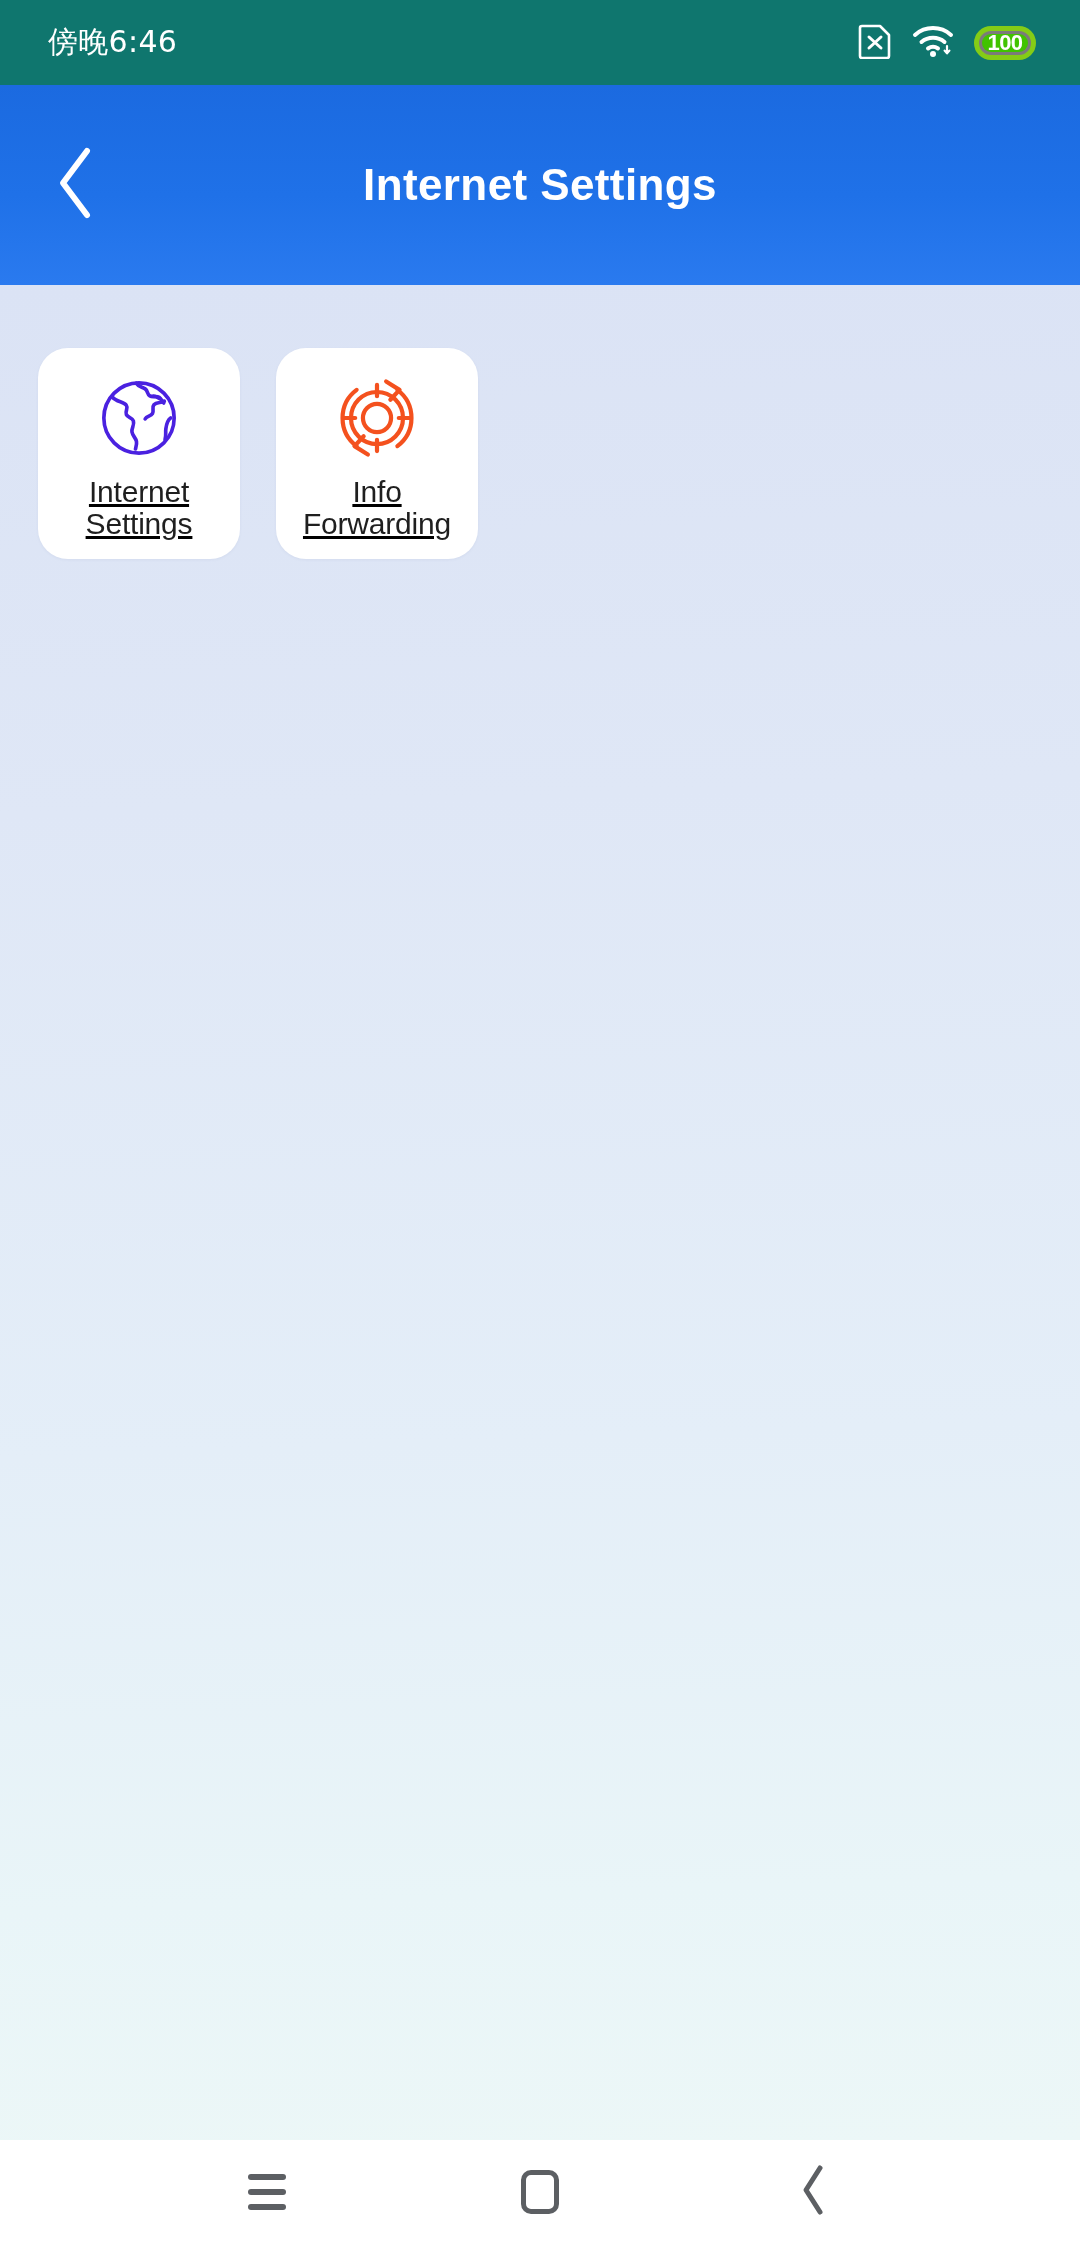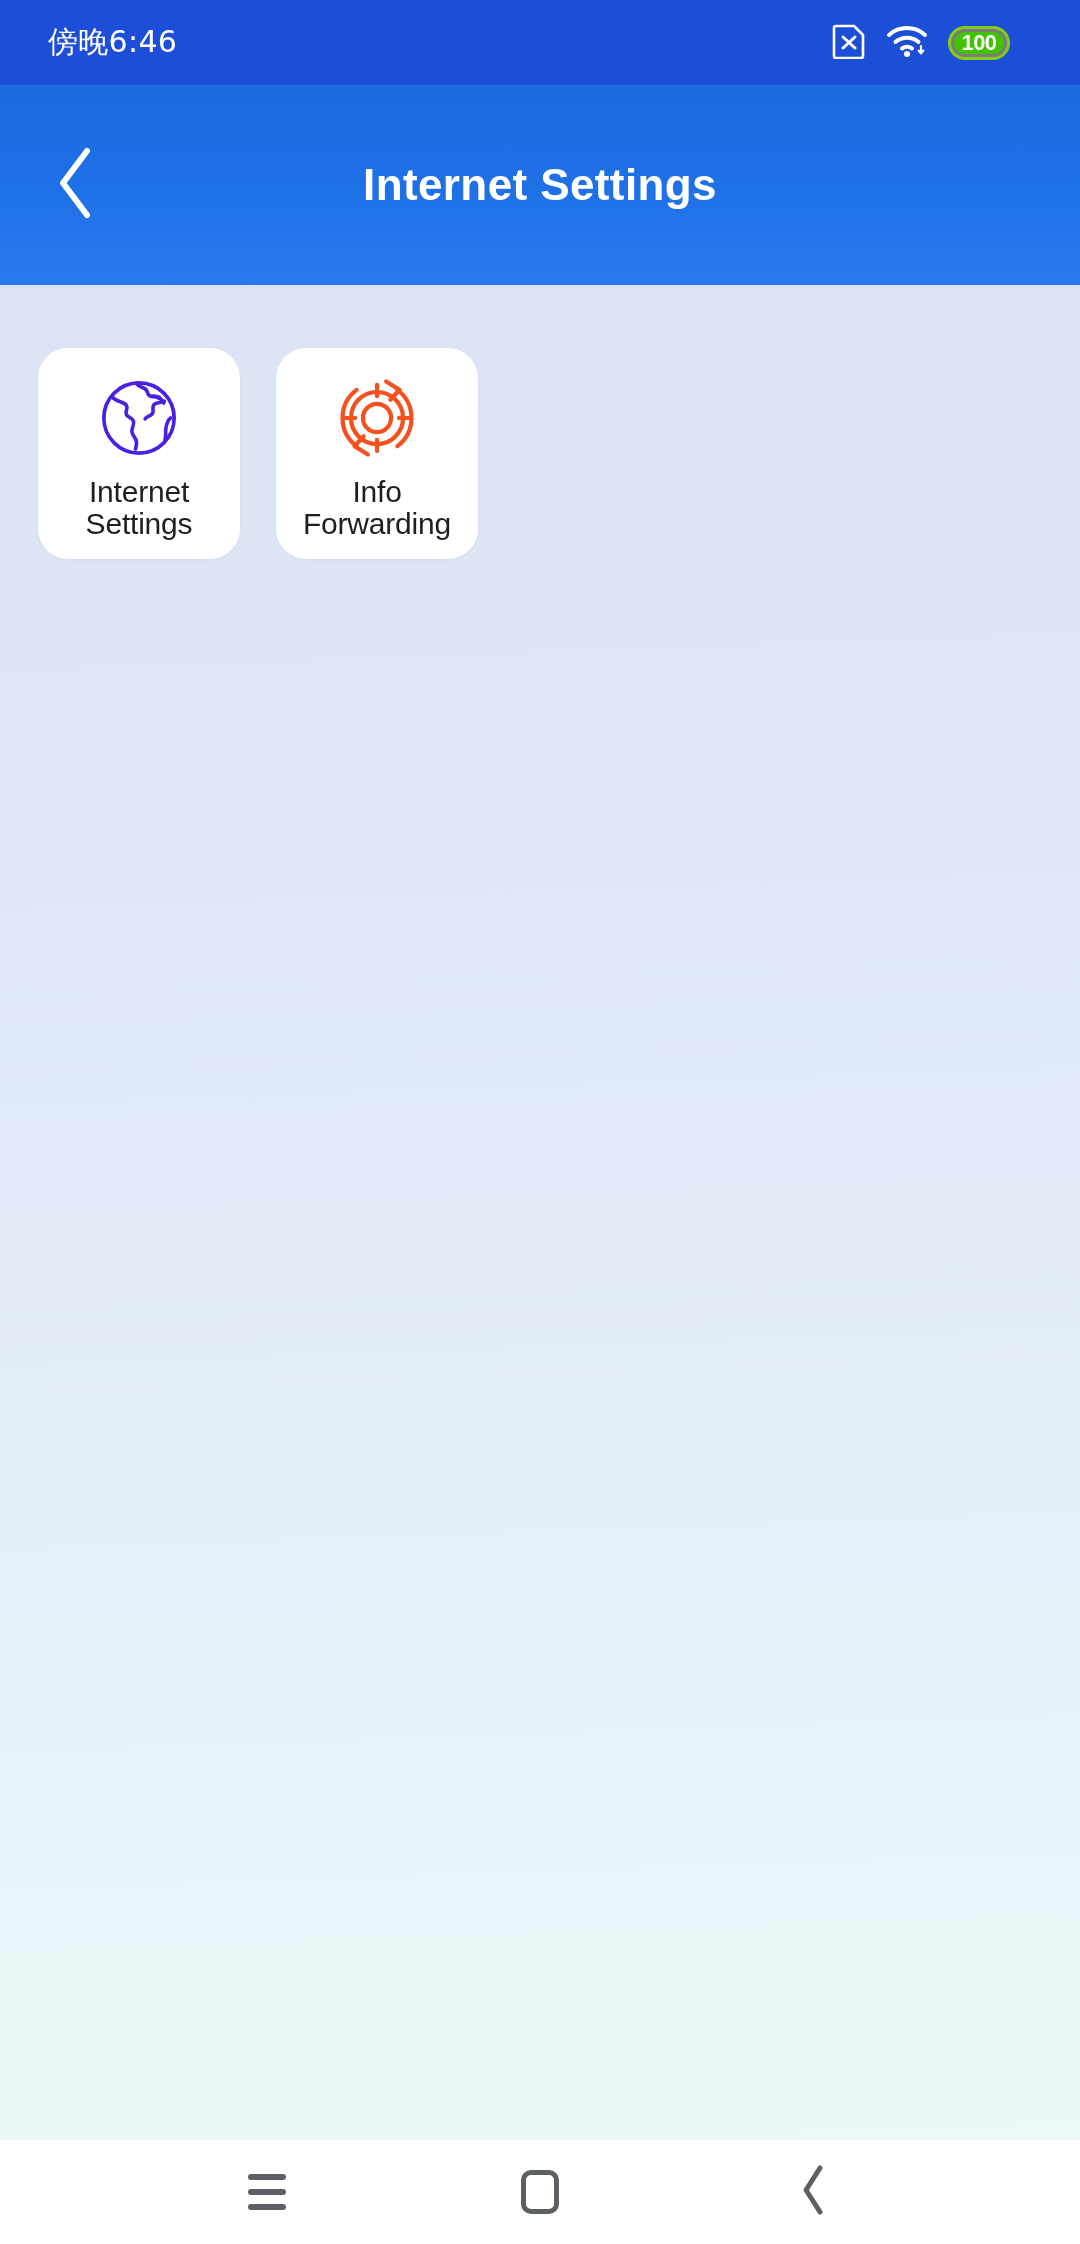--- a/index.html
+++ b/index.html
@@ -11,33 +11,33 @@
   }
 
   body {
     display:flex; flex-direction:column;
     background:#e3eaf7;
   }
 
   
   #status-bar {
     height:85px; flex:0 0 85px;
-    background:#1d4ed8;
+    background:#0f766e;
     display:flex; align-items:center; justify-content:space-between;
-    padding:0 70px 0 48px;
+    padding:0 44px 0 48px;
   }
   #status-time {
     color:#ffffff; font-size:30px; letter-spacing:0.3px;
     font-family:"DejaVu Sans","Liberation Sans",sans-serif;
   }
   #status-icons { display:flex; align-items:center; gap:20px; }
   .sicon { display:block; }
   #battery-badge {
     position:relative; width:62px; height:34px;
-    border:3px solid #84cc16; border-radius:17px;
+    border:5px solid #84cc16; border-radius:17px;
     display:flex; align-items:center; justify-content:center;
     background:#7b7b7b;
   }
   #battery-fill {
     position:absolute; left:3px; top:3px; right:3px; bottom:3px;
     border-radius:12px; background:#41c300;
   }
   #battery-level {
     position:relative; color:#ffffff; font-size:22px; font-weight:bold;
     letter-spacing:-0.5px; line-height:1;
@@ -61,20 +61,21 @@
     color:#ffffff; font-size:44px; font-weight:bold;
     letter-spacing:0.4px;
   }
 
   
   #content {
     flex:1 1 auto;
     background:linear-gradient(178deg,#dbe3f5 0%,#dfe7f6 28%,#e4eef8 62%,#e9f5f8 86%,#ecf7f7 100%);
     padding:63px 8px 0 0;
     overflow:hidden;
+    text-decoration:underline;
   }
   #tile-grid {
     display:flex; flex-wrap:wrap;
     padding:0 38px;
     gap:38px 36px;
   }
   .tile {
     width:202px; min-height:198px;
     background:#ffffff;
     border-radius:30px;

